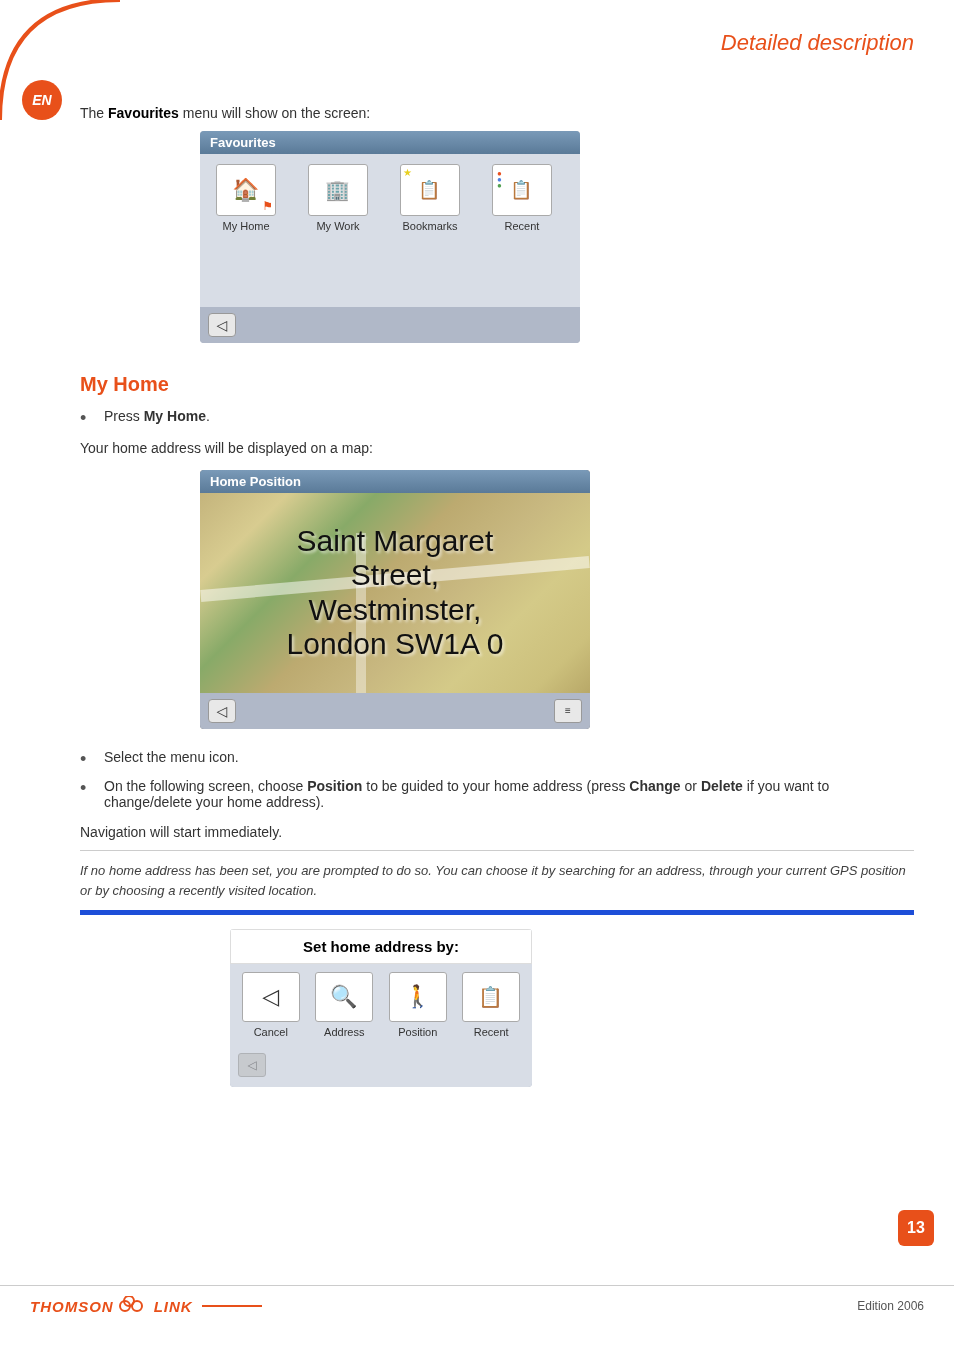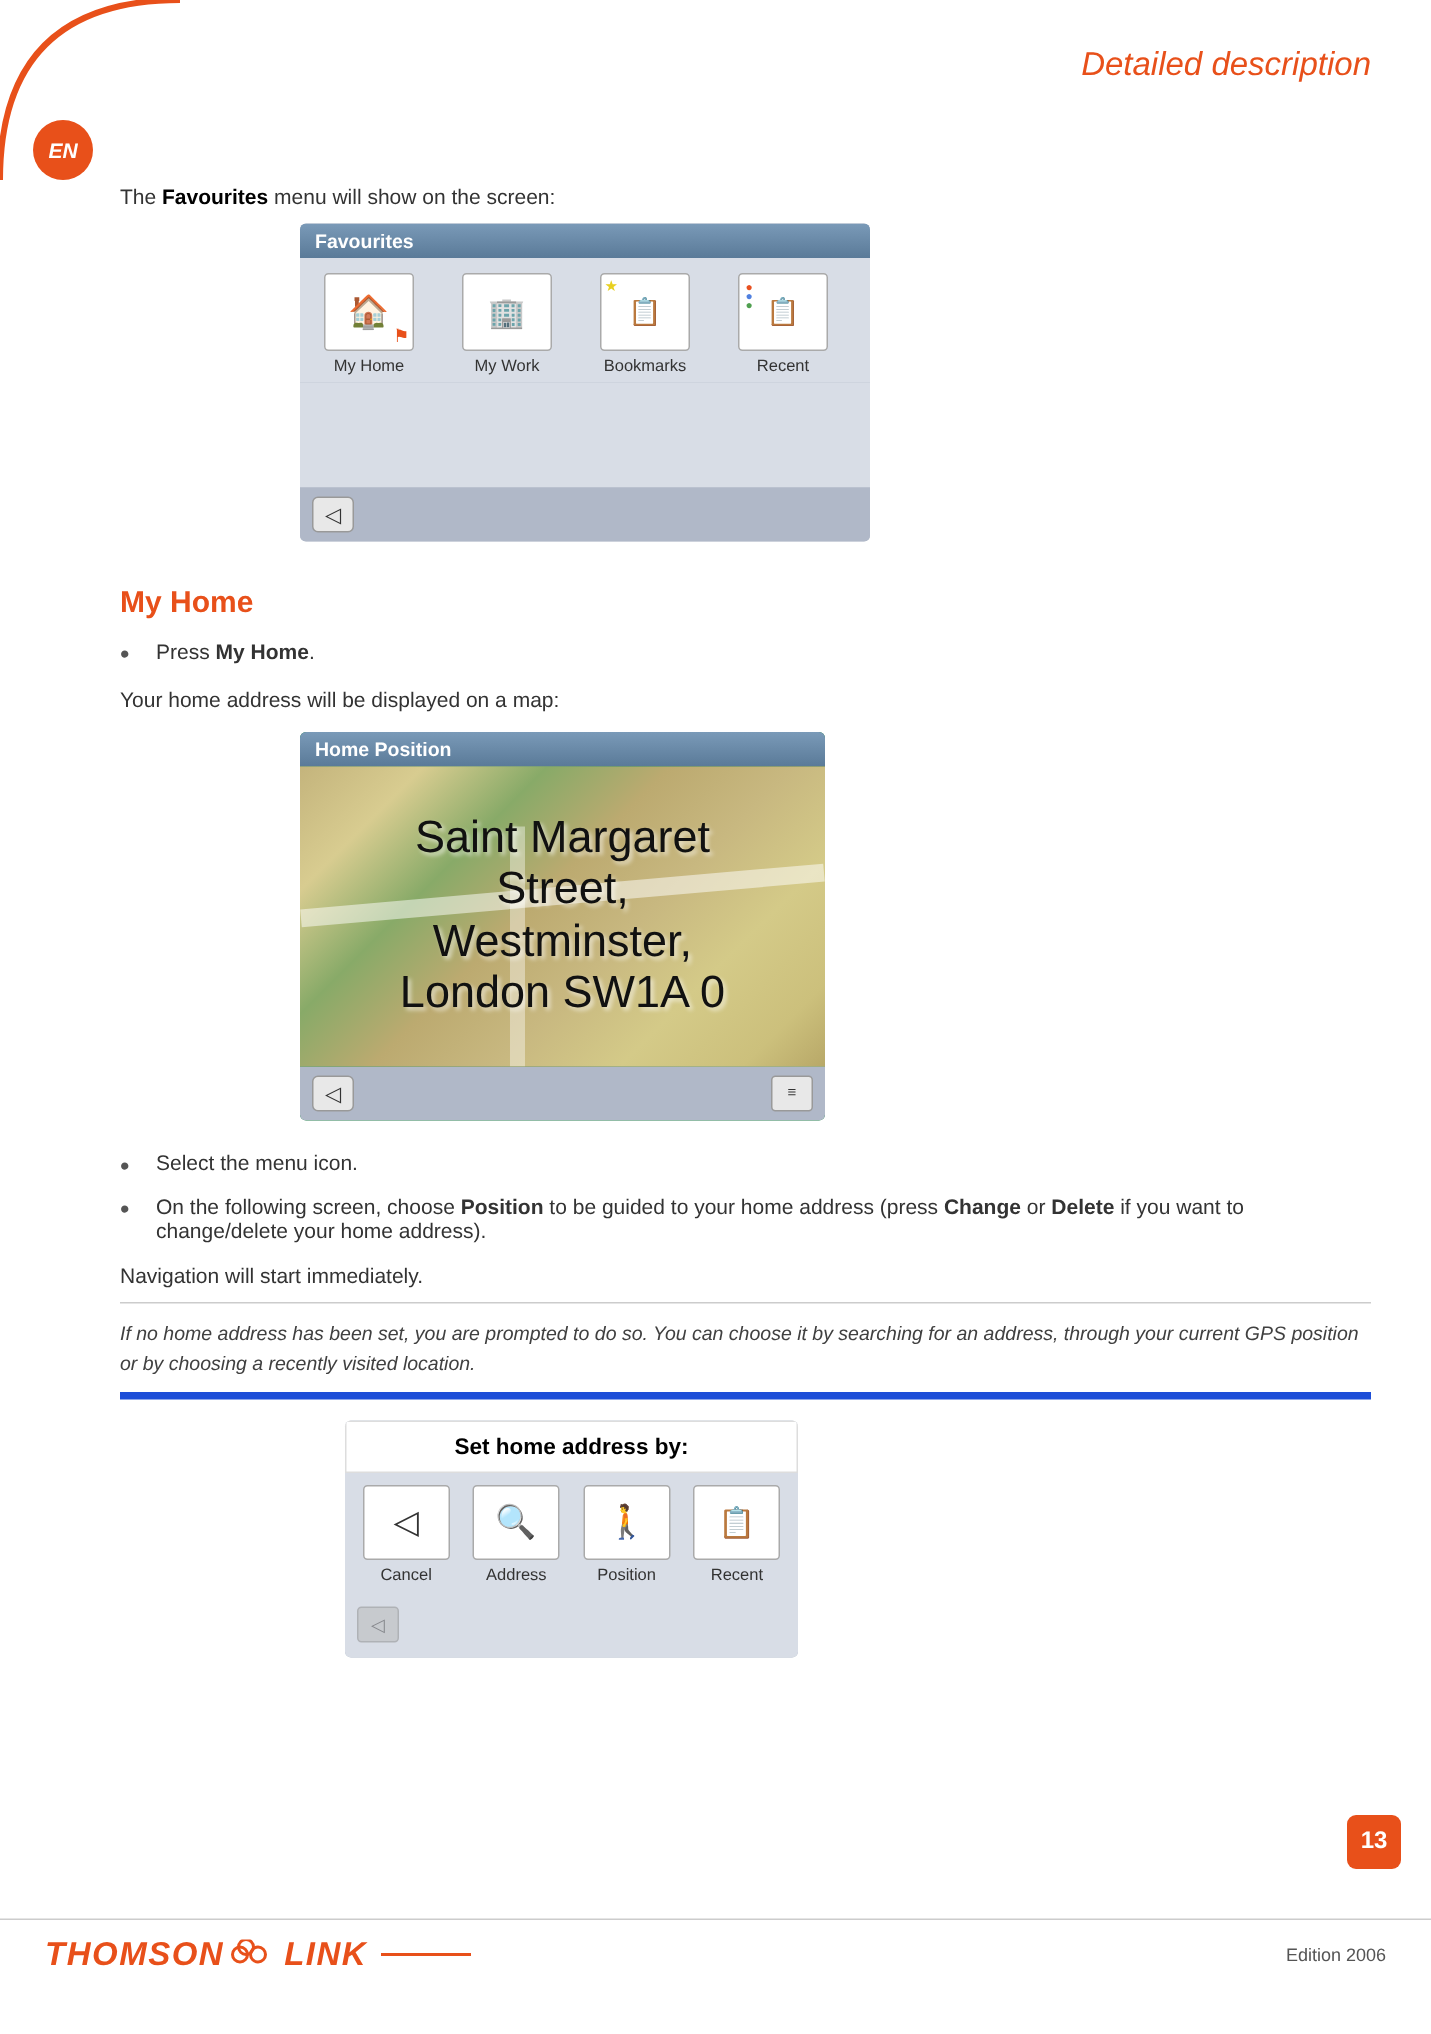--- a/index.html
+++ b/index.html
@@ -45,21 +45,21 @@
       justify-content: center;
       color: #fff;
       font-weight: bold;
       font-size: 16px;
     }
 
     
     .content {
       margin-left: 80px;
       margin-right: 40px;
-      padding-top: 68px;
+      padding-top: 50px;
     }
 
     
     .page-title {
       position: absolute;
       top: 30px;
       right: 40px;
       font-size: 22px;
       font-style: italic;
       color: #e8501a;
@@ -173,22 +173,22 @@
 
     .sub-text {
       margin-top: 10px;
       margin-bottom: 14px;
       font-size: 14px;
     }
 
     
     .home-position-panel {
       margin: 0 auto;
-      width: 350px;
-      background: #15803d;
+      width: 390px;
+      background: #737373;
       border-radius: 4px;
       overflow: hidden;
       margin-left: 120px;
     }
     .home-position-header {
       background: linear-gradient(to bottom, #7a9ab8, #5a7a98);
       padding: 4px 10px;
       font-size: 13px;
       font-weight: bold;
       color: #fff;
@@ -332,21 +332,21 @@
       padding: 0 30px;
       border-top: 1px solid #ccc;
       padding-top: 10px;
     }
     .thomson-logo {
       display: flex;
       align-items: center;
       gap: 5px;
     }
     .thomson-text {
-      font-size: 22px;
+      font-size: 15px;
       font-weight: bold;
       color: #e8501a;
       font-style: italic;
       letter-spacing: 1px;
     }
     .edition-text {
       font-size: 12px;
       color: #555;
     }
 

